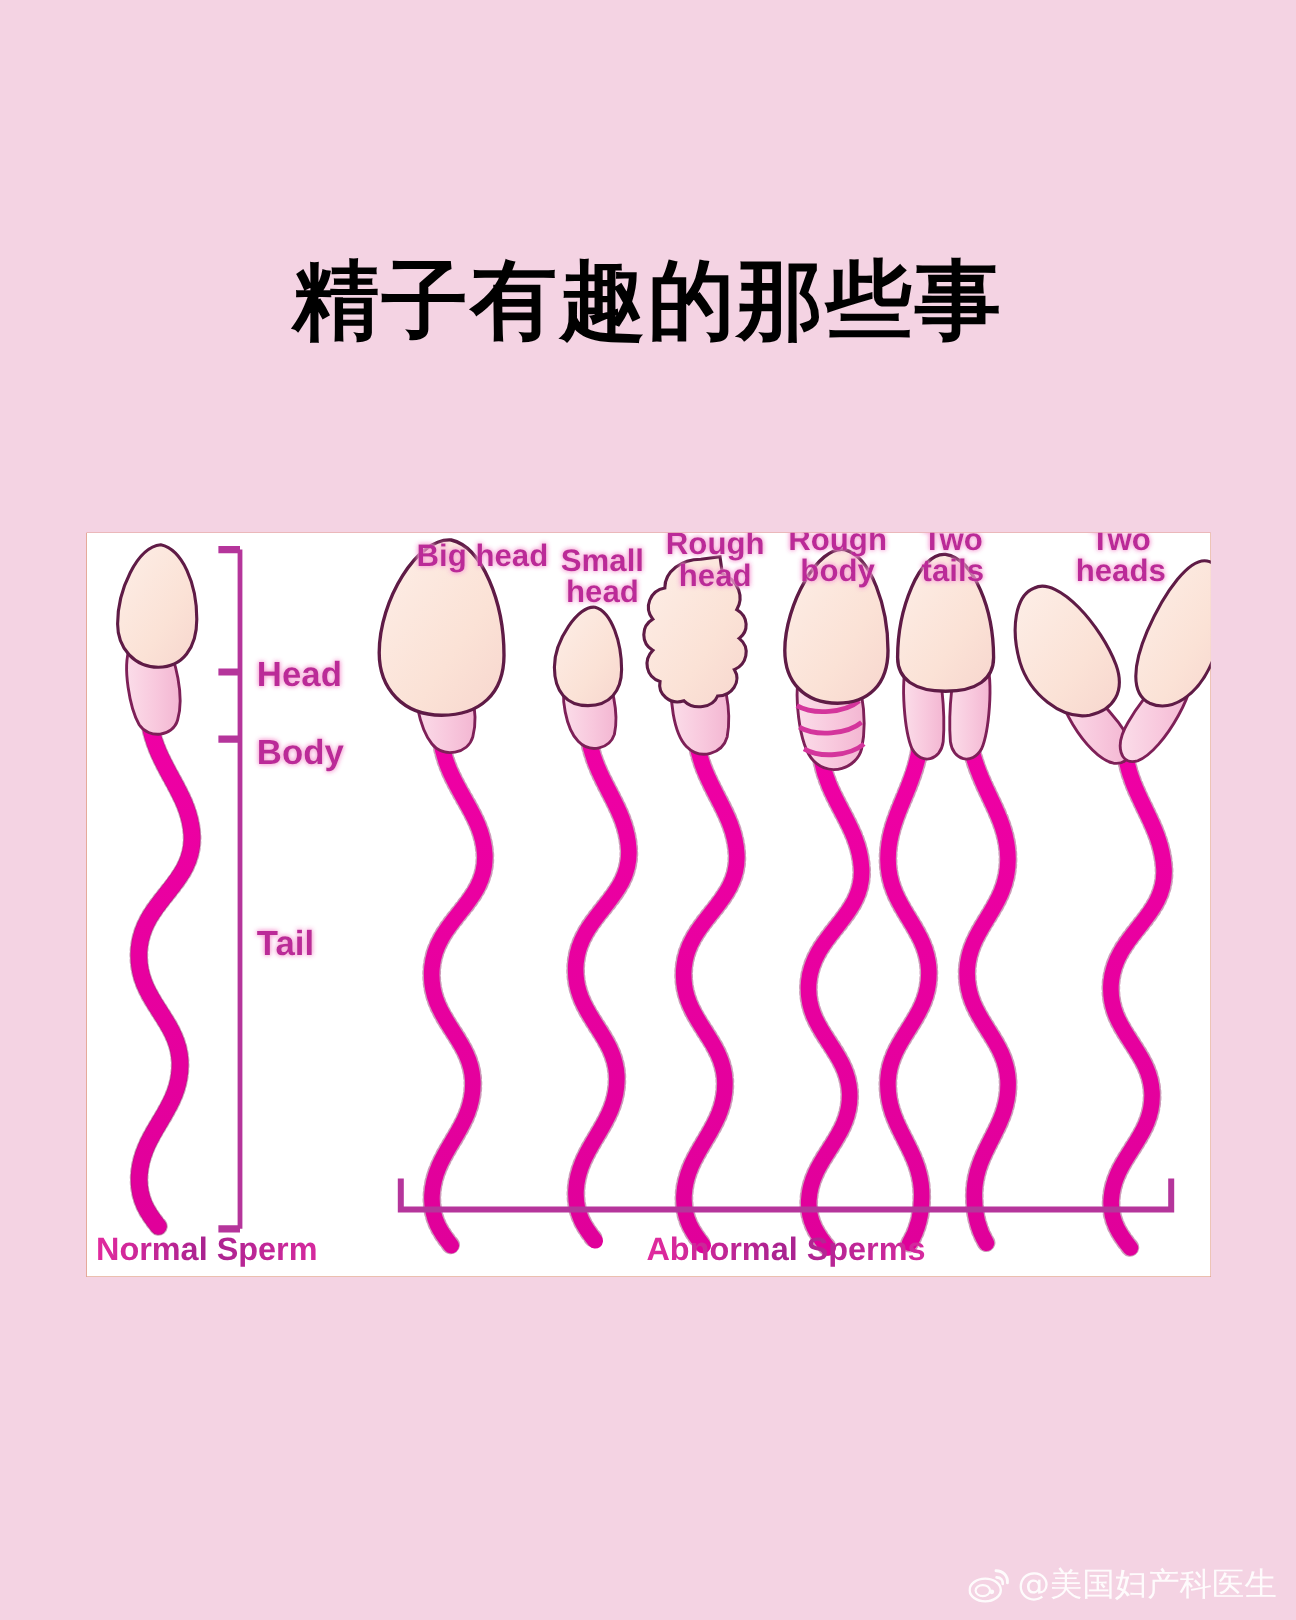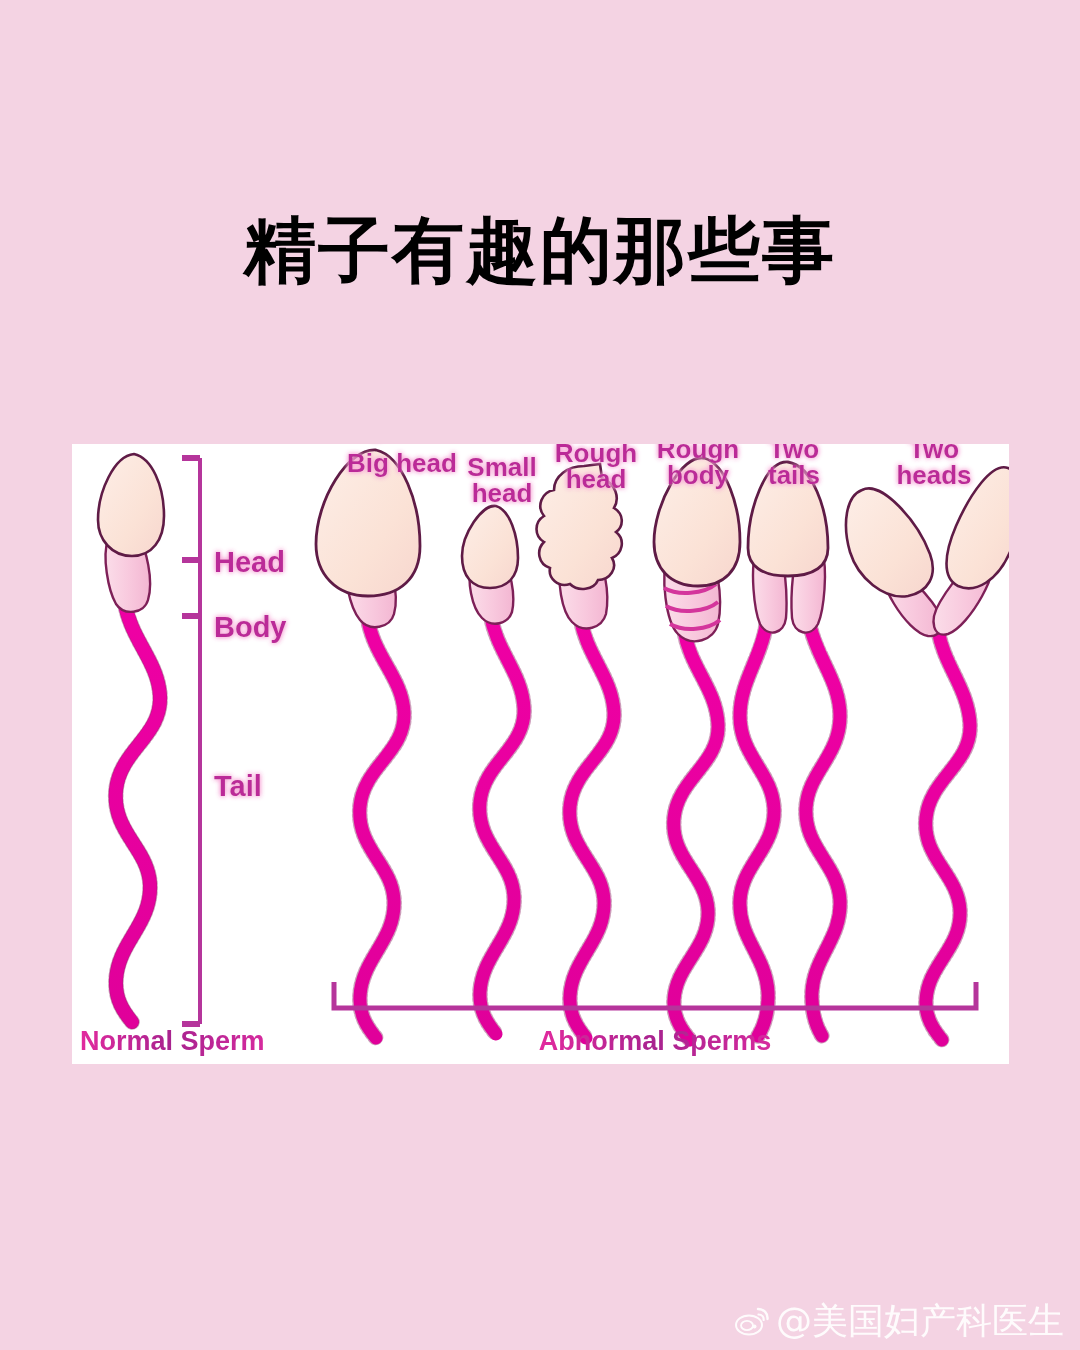--- a/index.html
+++ b/index.html
@@ -59,21 +59,21 @@
   
   #watermark {
     position: absolute;
     right: 16px;
     bottom: 14px;
     display: flex;
     align-items: center;
     gap: 7px;
     color: #ffffff;
     font-family: "DejaVu Sans", "Liberation Sans", sans-serif;
-    font-size: 36px;
+    font-size: 27px;
     line-height: 30px;
     opacity: 0.92;
     white-space: nowrap;
   }
   #watermark .wm-text {
     letter-spacing: 0px;
   }
   .wm-logo {
     display: inline-block;
     width: 34px;

